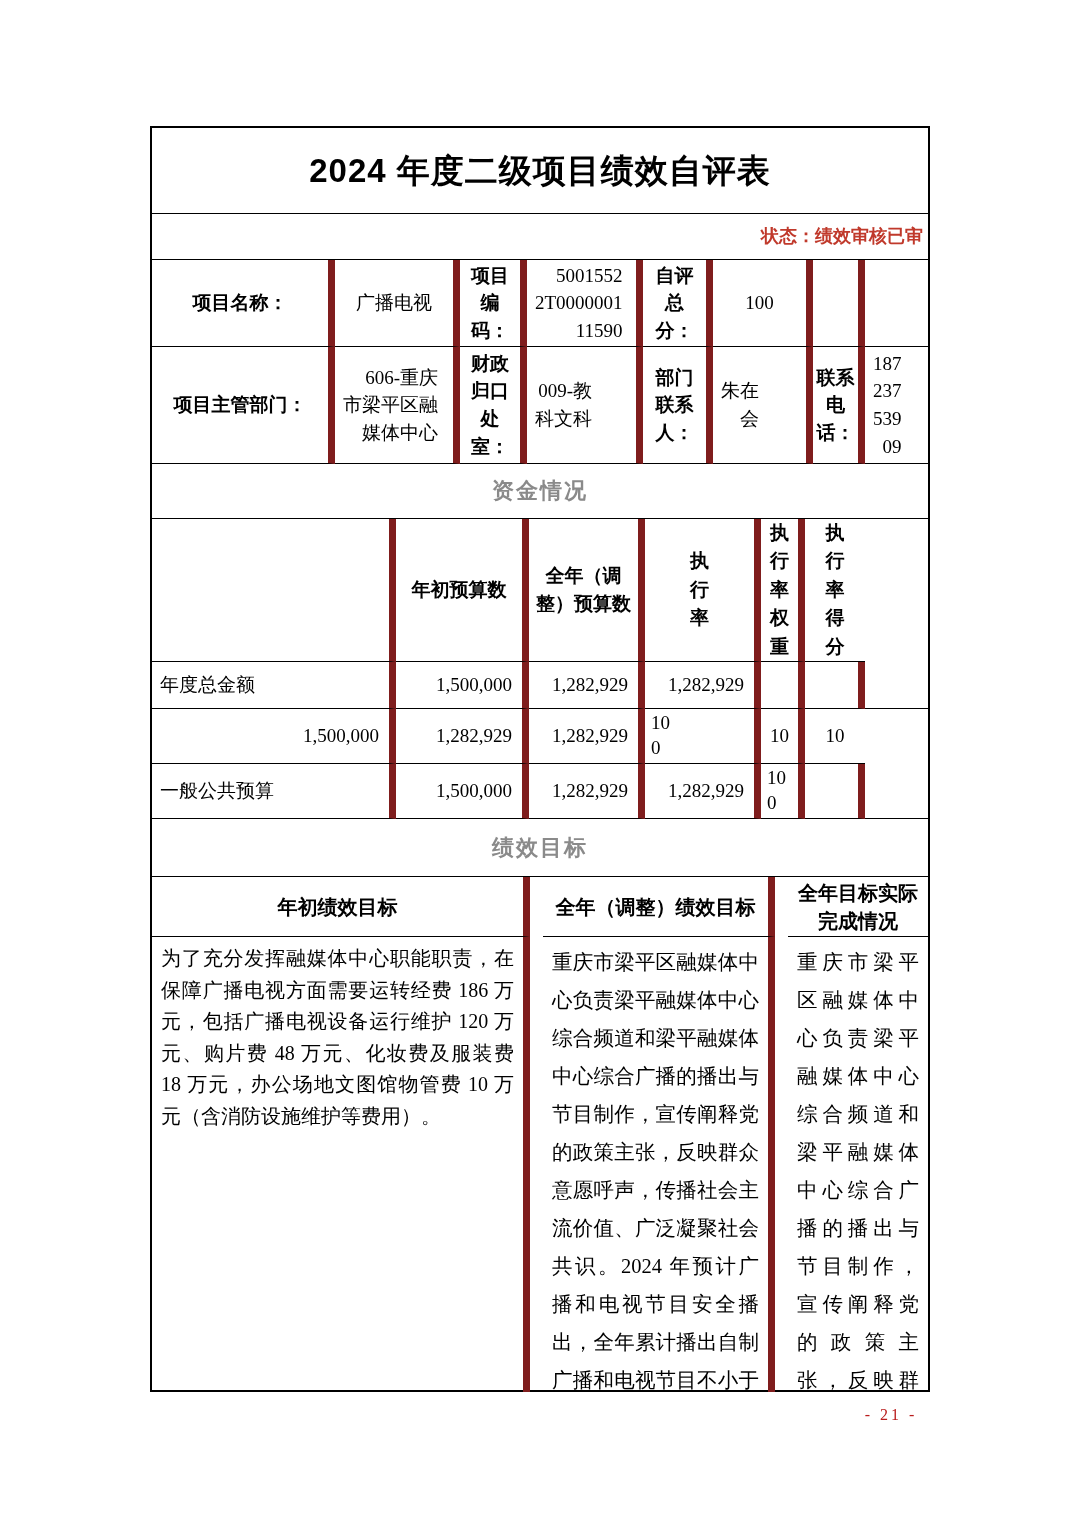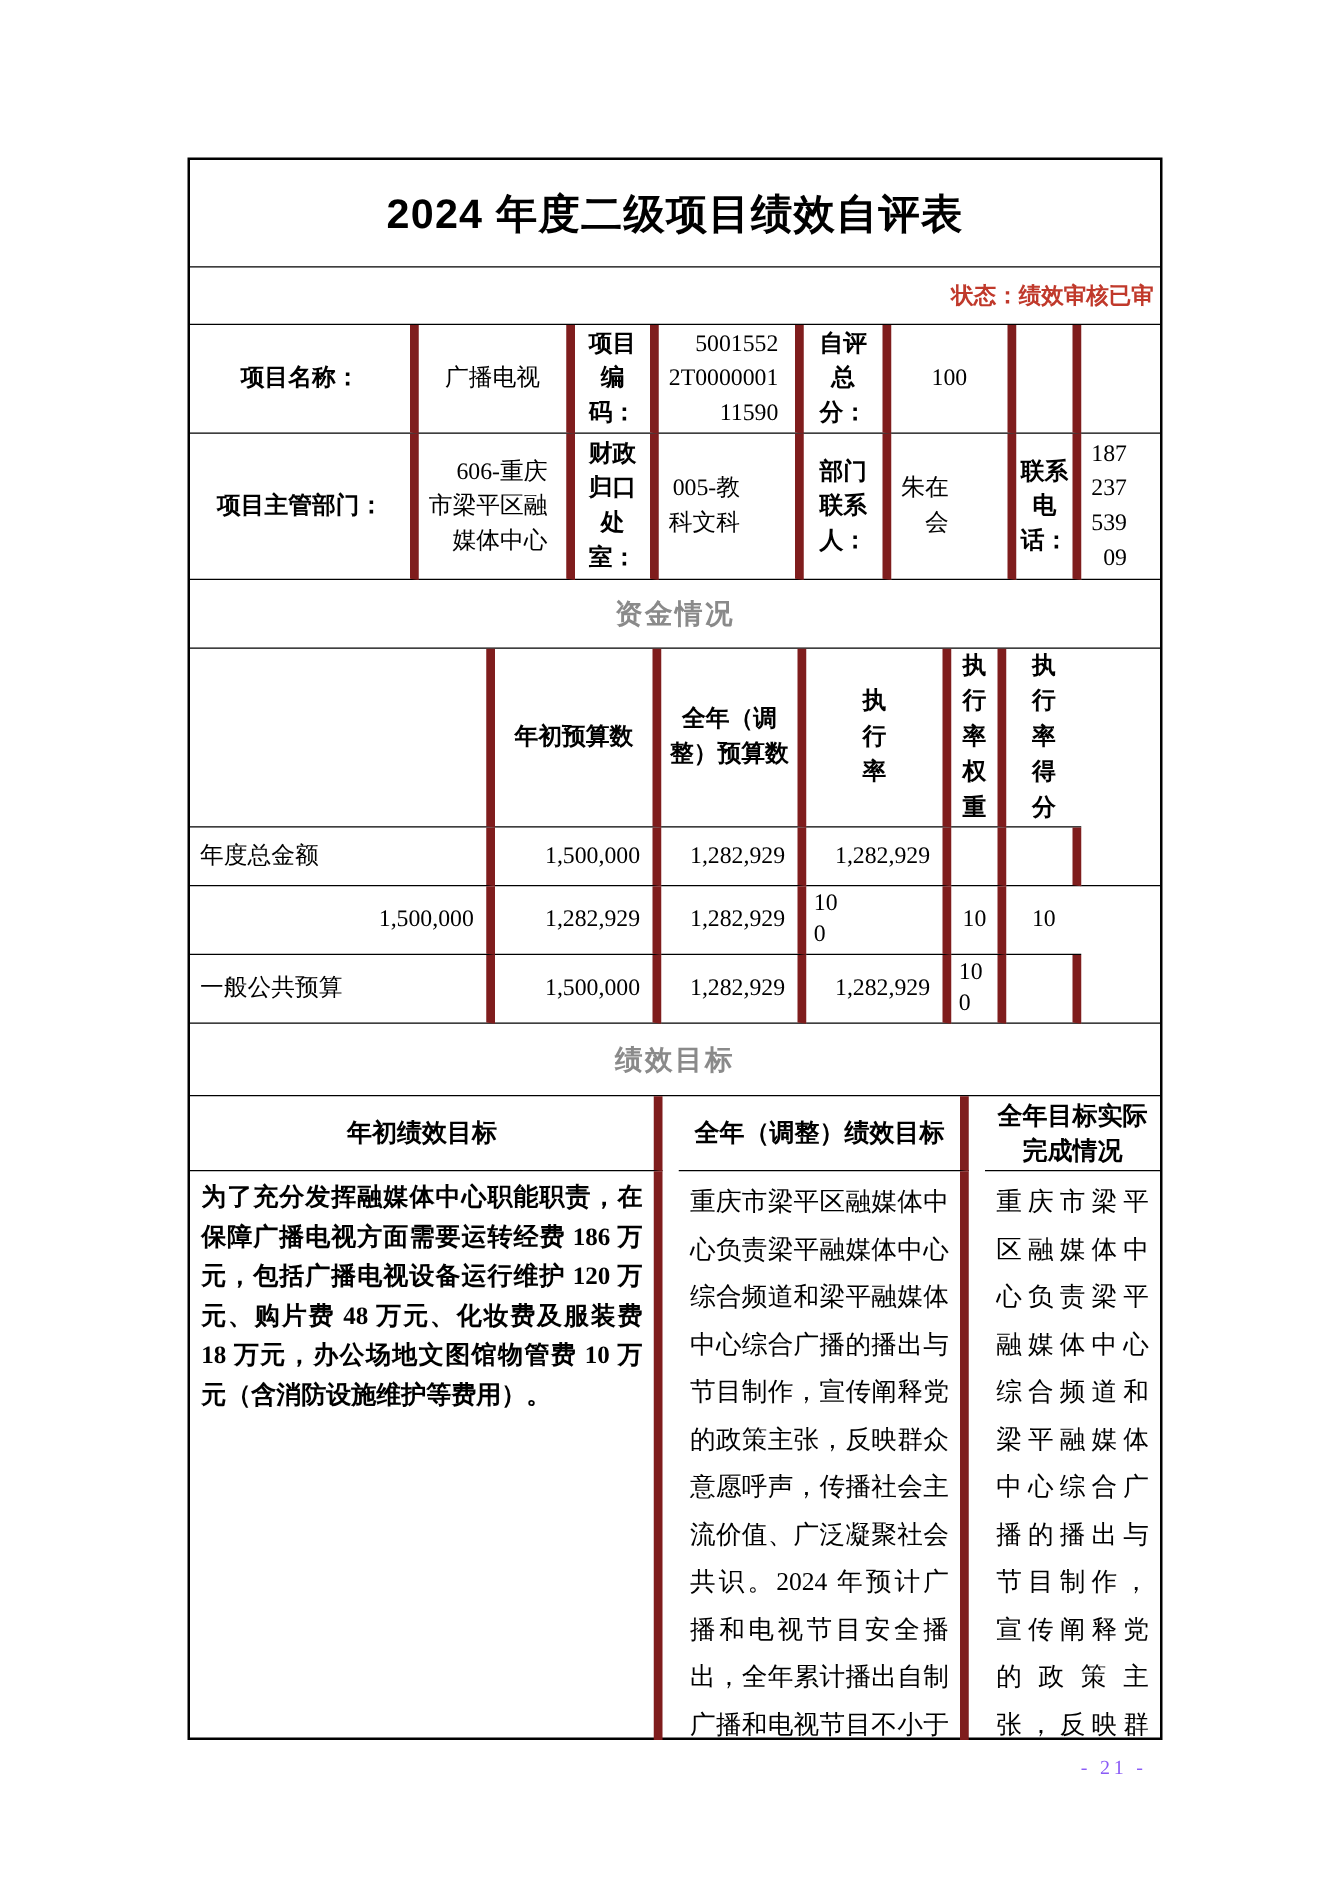--- a/index.html
+++ b/index.html
@@ -47,26 +47,26 @@
   .funds-r3 { height:55px; }
   .num { justify-content:flex-end; text-align:right; padding-right:10px; }
   .rate { justify-content:flex-start; text-align:left; padding-left:6px; line-height:1.3; }
 
   .perf-grid { grid-template-columns:378px 232px 1fr;gap:13px; }
   .perf-header { height:60px; }
   .perf-header .cell { font-size:20px; line-height:1.4; padding:0 6px; }
   .perf-body { height:455px; }
   .perf-body .cell { align-items:flex-start; justify-content:flex-start;
                      text-align:justify; padding:6px 9px; }
-  .goal-initial { font-size:20px; line-height:31.5px;font-weight:bold; }
+  .goal-initial { font-size:20px; line-height:31.5px; }
   .goal-adjusted { font-size:20.5px; line-height:38px; }
   .goal-actual { font-size:20.5px; line-height:38px; }
 
   .footer { position:absolute; left:856px; top:1406px; width:70px; font-size:16px;
-            letter-spacing:3px; color:#8b5cf6; text-align:center; }
+            letter-spacing:3px; color:#b91c1c; text-align:center; }
 </style>
 </head>
 <body>
 
 <div class="page">
   <div class="doc-table">
 
     <div class="row single title-row">
       <div class="cell hei">2024 年度二级项目绩效自评表</div>
     </div>
@@ -94,21 +94,21 @@
 
     <div class="row info-grid info-row2">
       <div class="cell hei">项目主管部门：</div>
       <div class="cell preline val-left">606-重庆
 市梁平区融
 媒体中心</div>
       <div class="cell hei preline">财政
 归口
 处
 室：</div>
-      <div class="cell preline val-left">005-教
+      <div class="cell preline val-left">009-教
 科文科</div>
       <div class="cell hei preline">部门
 联系
 人：</div>
       <div class="cell preline val-left">朱在
 会</div>
       <div class="cell hei preline">联系
 电
 话：</div>
       <div class="cell preline val-left">187

